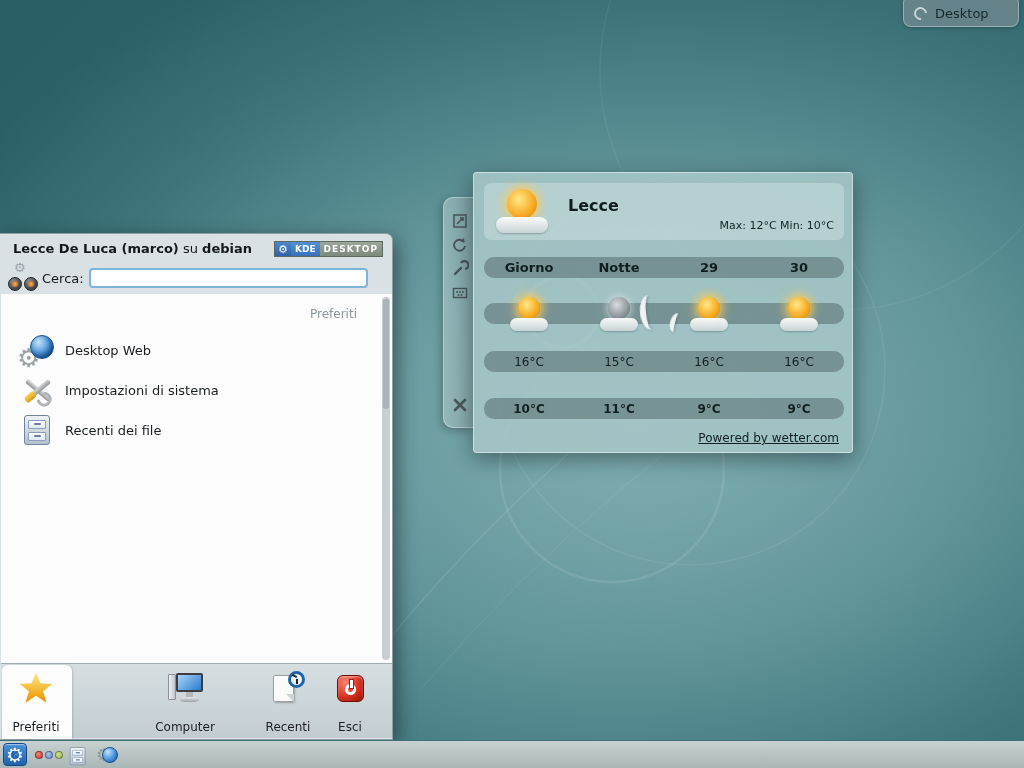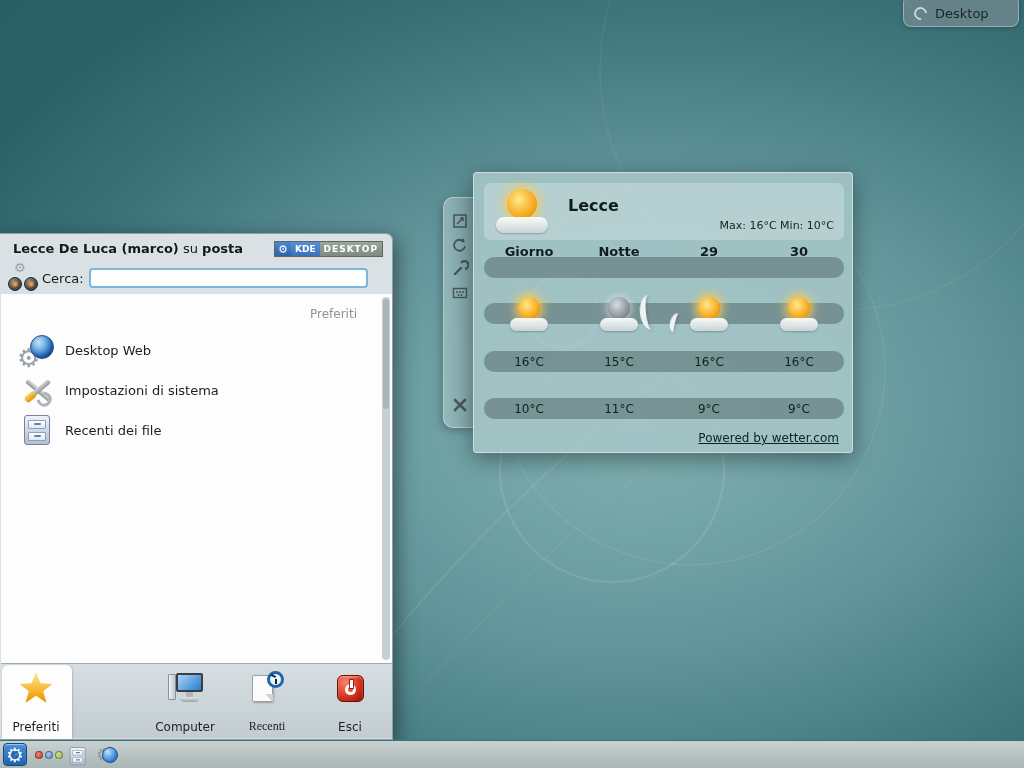--- a/index.html
+++ b/index.html
@@ -248,25 +248,25 @@
     </span>
   </div>
 
   <div class="abs weather">
     <div class="w-header">
       <div class="wicon w-bigicon">
         <div class="orb sun"></div>
         <div class="cloud"></div>
       </div>
       <div class="w-city">Lecce</div>
-      <div class="w-maxmin">Max: 16°C Min: 10°C</div>
+      <div class="w-maxmin">Max: 12°C Min: 10°C</div>
     </div>
 
     <div class="w-band" style="top:84px;"></div>
-    <div class="w-grid" style="top:68px;">
+    <div class="w-grid" style="top:84px;">
       <span class="w-colhead">Giorno</span>
       <span class="w-colhead">Notte</span>
       <span class="w-colhead">29</span>
       <span class="w-colhead">30</span>
     </div>
 
     <div class="w-band" style="top:130px;"></div>
     <div class="w-icons">
       <div class="wicon" style="left:26px; top:4px;">
         <div class="orb sun"></div>
@@ -290,33 +290,33 @@
 
     <div class="w-band" style="top:178px;"></div>
     <div class="w-grid" style="top:178px;">
       <span class="w-temp">16°C</span>
       <span class="w-temp">15°C</span>
       <span class="w-temp">16°C</span>
       <span class="w-temp">16°C</span>
     </div>
 
     <div class="w-band" style="top:225px;"></div>
-    <div class="w-grid" style="top:225px;">
+    <div class="w-grid" style="top:225px;font-weight:bold;">
       <span class="w-temp">10°C</span>
       <span class="w-temp">11°C</span>
       <span class="w-temp">9°C</span>
       <span class="w-temp">9°C</span>
     </div>
 
     <a class="w-credit">Powered by wetter.com</a>
   </div>
 
   <div class="abs kickoff">
     <div class="k-titlebar">
-      <span class="k-title-bold">Lecce De Luca (marco)</span><span style="white-space:pre;"> su </span><span class="k-title-bold">posta</span>
+      <span class="k-title-bold">Lecce De Luca (marco)</span><span style="white-space:pre;"> su </span><span class="k-title-bold">debian</span>
     </div>
     <div class="k-badge">
       <span class="k-badge-logo">⚙</span>
       <span class="k-badge-kde">KDE</span>
       <span class="k-badge-desktop">DESKTOP</span>
     </div>
     <div class="k-searchrow">
       <div class="binoc">
         <span class="gear">⚙</span>
         <span class="lens l"></span>
@@ -368,21 +368,21 @@
       </div>
       <div class="k-tab" style="left:144px;">
         <div class="k-tab-icon icon-computer">
           <div class="tower"></div>
             <div class="screen"></div>
           <div class="neck"></div>
             <div class="base"></div>
         </div>
         <div class="k-tab-label">Computer</div>
       </div>
-      <div class="k-tab" style="left:226px;font-family:Liberation Serif, serif;">
+      <div class="k-tab" style="left:247px;">
         <div class="k-tab-icon icon-recent">
           <div class="page"></div>
             <div class="fold"></div>
           <div class="clock"></div>
             <div class="hand-h"></div>
             <div class="hand-m"></div>
         </div>
         <div class="k-tab-label">Recenti</div>
       </div>
       <div class="k-tab" style="left:309px;">

